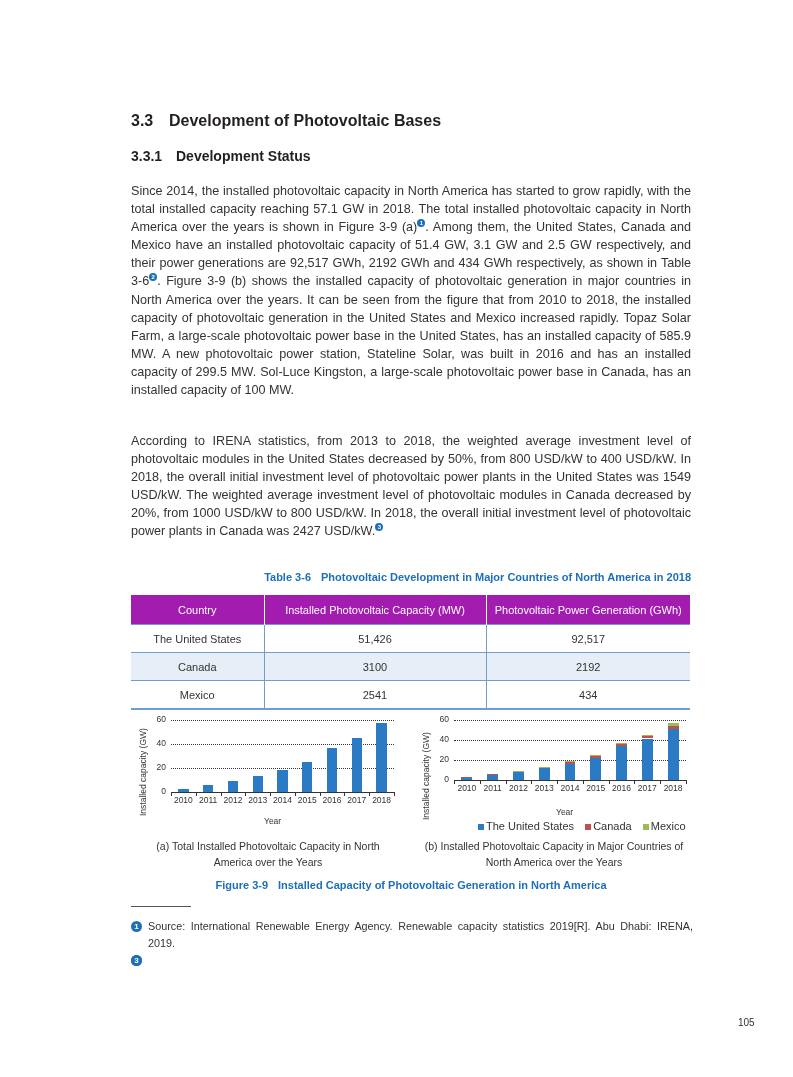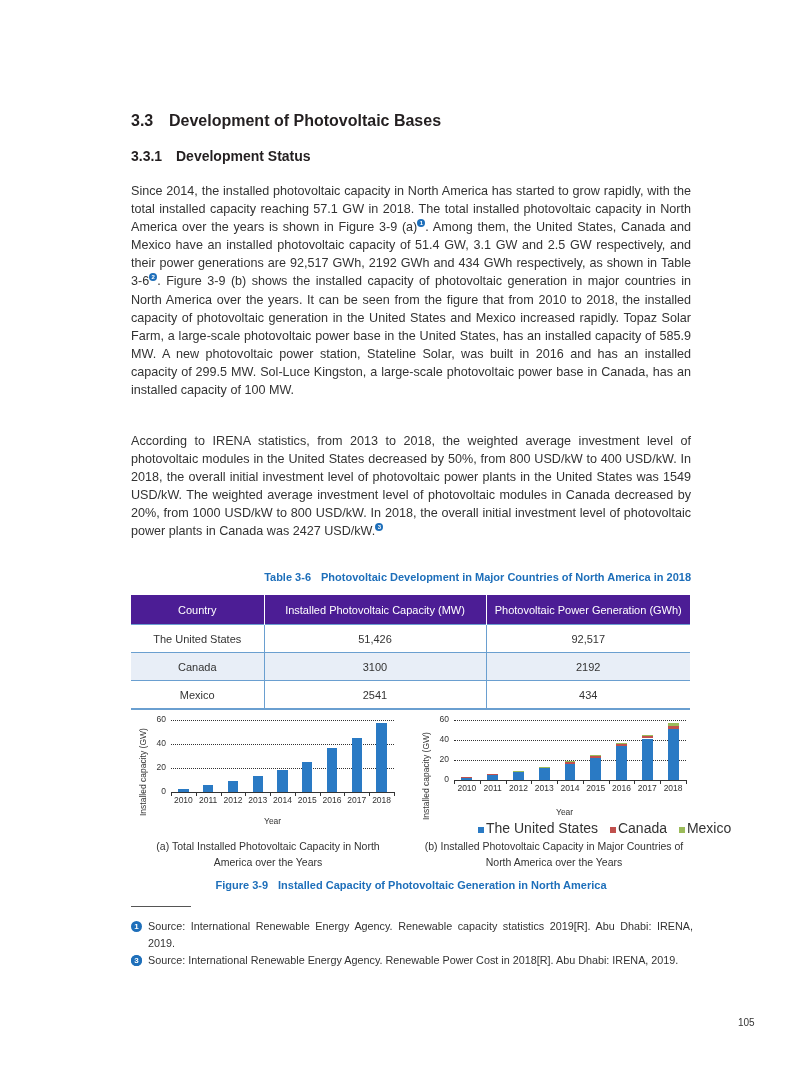--- a/index.html
+++ b/index.html
@@ -8,37 +8,37 @@
   .h2 .num { display:inline-block; width:38px; }
   .h3 { position:absolute; left:131px; top:148px; font-size:14px; font-weight:bold; color:#231f20; }
   .h3 .num { display:inline-block; width:45px; }
   .para { position:absolute; left:131px; width:560px; font-size:12.6px; line-height:18.1px; text-align:justify; color:#333; }
   .p1 { top:182px; }
   .p2 { top:432px; }
   sup.fn { display:inline-block; width:8px; height:8px; border-radius:50%; background:#1e6fba; color:#fff; font-size:6px; line-height:8px; text-align:center; vertical-align:6px; font-weight:bold; }
   .tcap { position:absolute; left:131px; width:560px; top:571px; text-align:right; font-size:11px; font-weight:bold; color:#1e6fba; }
   .tcap .num { margin-right:10px; }
   table.pv { position:absolute; left:131px; top:595px; width:559px; border-collapse:collapse; font-size:11px; color:#333; }
-  table.pv th { background:#4c1d95; color:#fff; font-weight:normal; height:27px; border-right:1px solid #ffffff; }
+  table.pv th { background:#a21caf; color:#fff; font-weight:normal; height:27px; border-right:1px solid #ffffff; }
   table.pv th:last-child { border-right:none; }
   table.pv td { text-align:center; height:25px; border-top:1px solid #6a9fd0; border-right:1px solid #6a9fd0; }
   table.pv td:last-child { border-right:none; }
   table.pv tr.alt td { background:#e8eef7; }
   table.pv tr:last-child td { border-bottom:2px solid #6a9fd0; }
   .chart { position:absolute; font-size:9px; color:#333; }
   .ylabel { position:absolute; transform:rotate(-90deg); transform-origin:left top; font-size:8.5px; white-space:nowrap; }
   .plot { position:absolute; }
   .grid { position:absolute; left:0; right:0; border-top:1px dotted #333; height:0; }
   .ytick { position:absolute; font-size:8.5px; text-align:right; width:18px; }
   .axis { position:absolute; left:0; right:0; border-top:1px solid #333; }
   .tick { position:absolute; width:1px; height:4px; background:#333; }
   .bar { position:absolute; bottom:0; }
   .xl { position:absolute; font-size:8.5px; width:24px; text-align:center; }
   .xtitle { position:absolute; font-size:8.5px; }
-  .legend { position:absolute; font-size:14px; white-space:nowrap; }
+  .legend { position:absolute; font-size:11px; white-space:nowrap; }
   .legend .sw { display:inline-block; width:6px; height:6px; margin-right:2px; vertical-align:0px; }
   .legend .item { margin-right:8px; }
   .subcap { position:absolute; font-size:10.5px; line-height:16px; text-align:center; color:#333; }
   .fcap { position:absolute; left:131px; width:560px; top:879px; text-align:center; font-size:11px; font-weight:bold; color:#1e6fba; }
   .fcap .num { margin-right:10px; }
   .fnrule { position:absolute; left:131px; top:906px; width:60px; border-top:1px solid #555; }
   .footnotes { position:absolute; left:131px; top:918px; width:562px; font-size:10.8px; line-height:17px; color:#333; }
   .footnote { position:relative; padding-left:17px; text-align:justify; }
   .footnote .bullet { position:absolute; left:0; top:3px; width:11px; height:11px; border-radius:50%; background:#1e6fba; color:#fff; font-size:8px; line-height:11px; text-align:center; font-weight:bold; }
   .pagenum { position:absolute; left:738px; top:1017px; font-size:10px; color:#333; }
@@ -206,16 +206,16 @@
 <div class="subcap" style="left:422px; top:838px; width:264px;">(b) Installed Photovoltaic Capacity in Major Countries of North America over the Years</div>
 
 <div class="fcap">
   <span class="num">Figure 3-9</span><span>Installed Capacity of Photovoltaic Generation in North America</span>
 </div>
 
 <div class="fnrule"></div>
 <div class="footnotes">
   <div class="footnote"><span class="bullet">1</span><span>Source: International Renewable Energy Agency. Renewable capacity statistics 2019[R]. Abu Dhabi: IRENA, 2019.</span></div>
   <div class="footnote"><span class="bullet">2</span></div>
-  <div class="footnote"><span class="bullet">3</span><span>Source: International Renewable Energy Agency. Renewable Power Cost in 2018[R]. Abu Dhabi: IRENA, 2019.</span></div>
+  <div class="footnote"><span class="bullet">3</span></div>
 </div>
 
 <div class="pagenum">105</div>
 
 </body></html>

